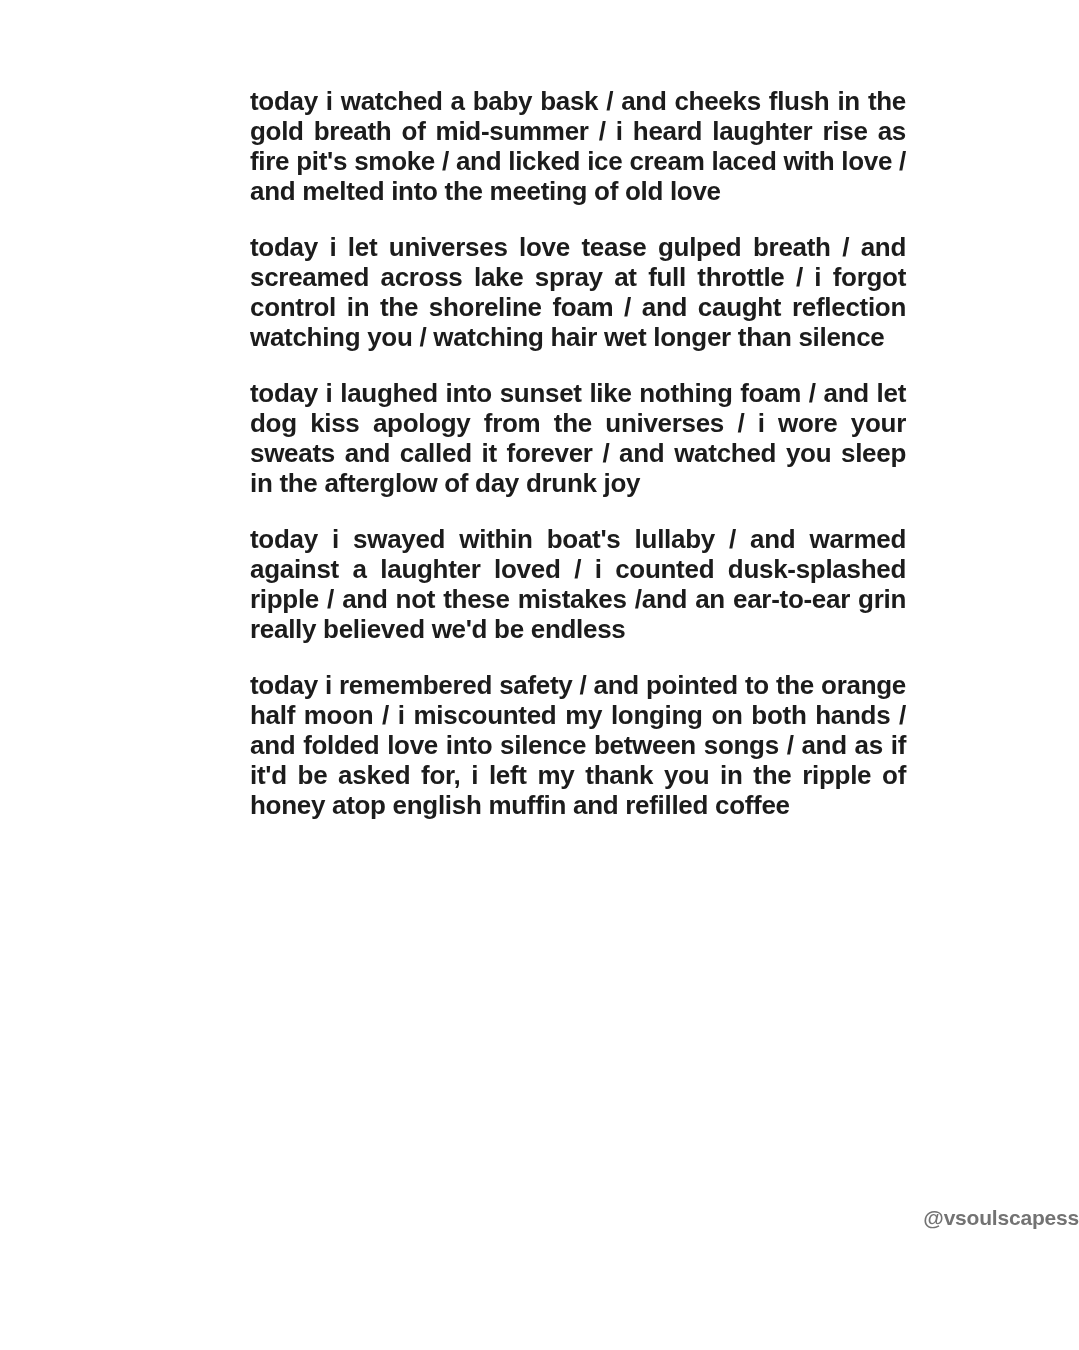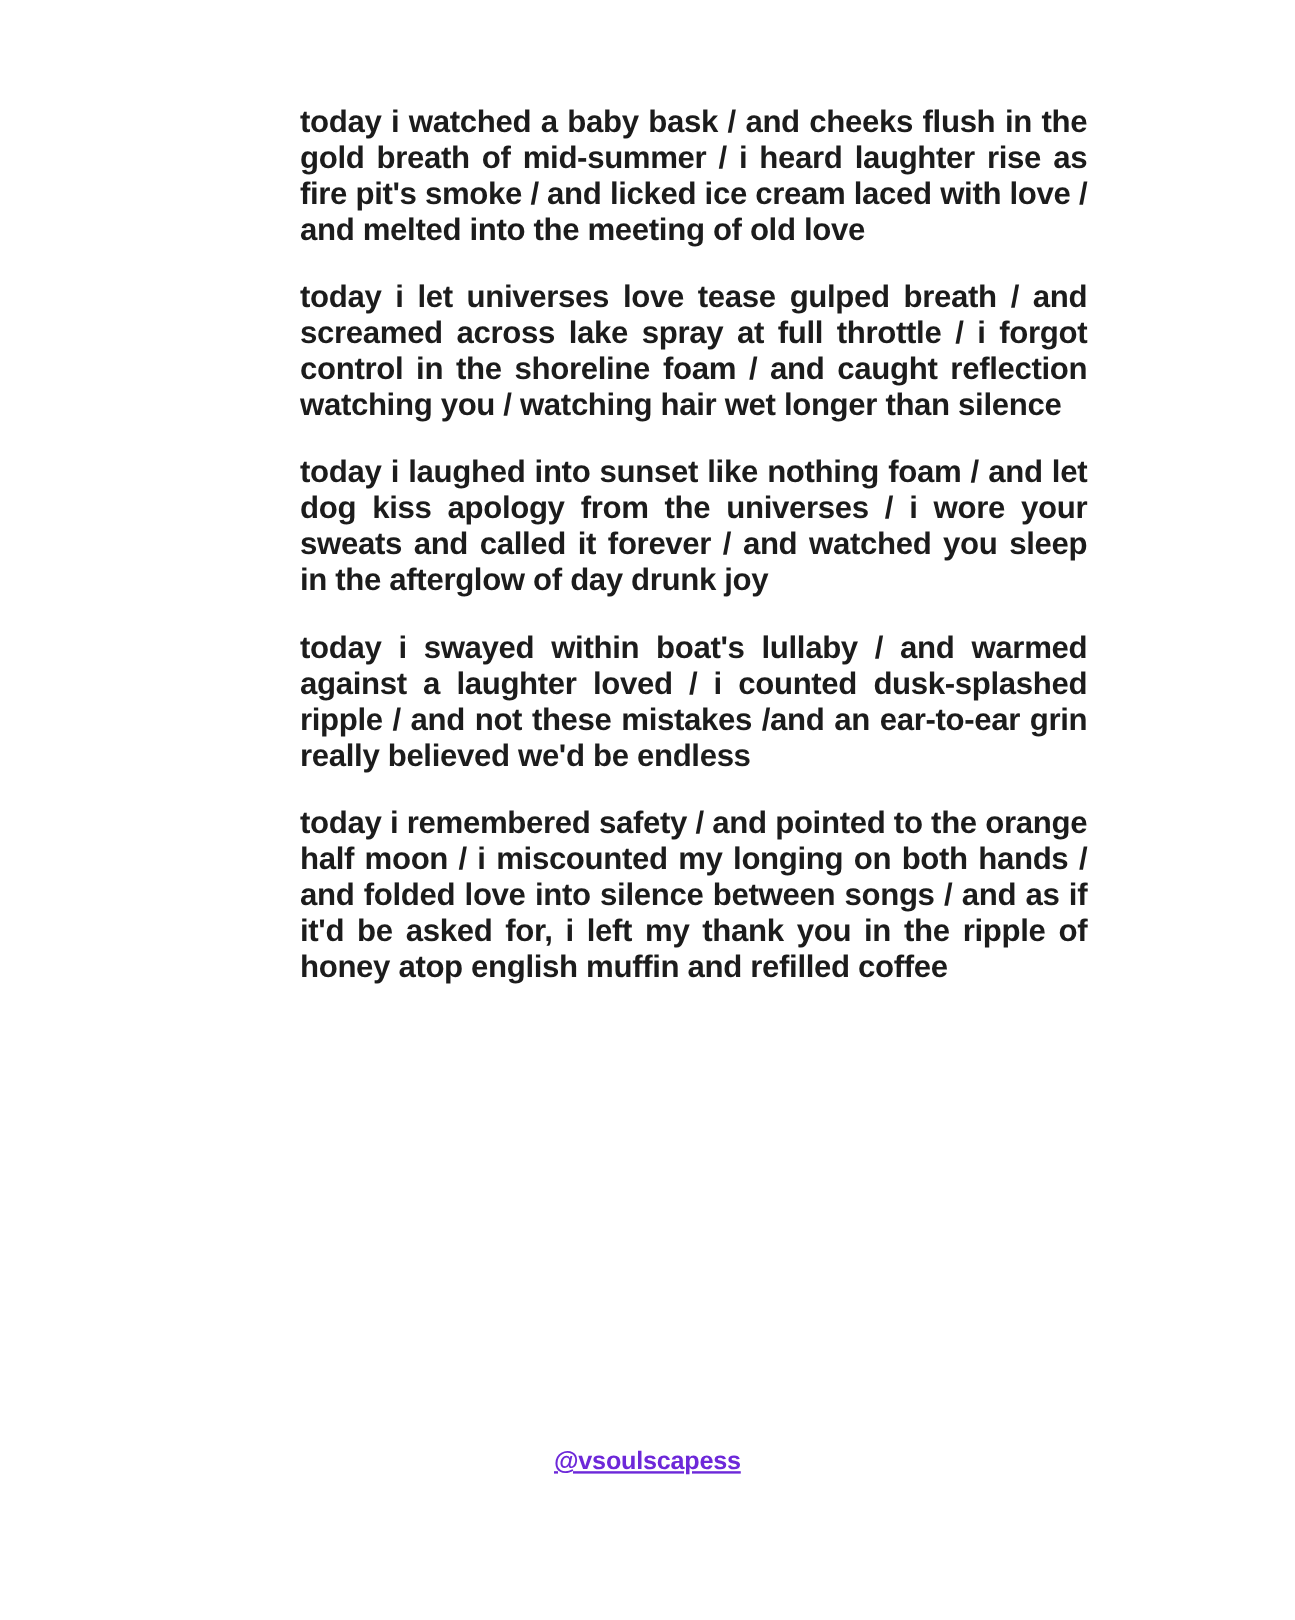--- a/index.html
+++ b/index.html
@@ -30,26 +30,25 @@
       letter-spacing: -0.3px;
       color: #1c1c1c;
       text-align: justify;
       text-justify: inter-word;
     }
     .handle {
       position: absolute;
       left: 0;
       top: 1206px;
       width: 100%;
-      text-align: center;
+      text-align: right;
       font-size: 21px;
       font-weight: 700;
       letter-spacing: -0.2px;
-      color: #6d28d9;
-      text-decoration: underline;
+      color: #737373;
     }
   </style>
 </head>
 <body>
 
 <div class="page">
   <div class="poem">
     <p>today i watched a baby bask / and cheeks flush in the gold breath of mid-summer / i heard laughter rise as fire pit's smoke / and licked ice cream laced with love / and melted into the meeting of old love</p>
     <p>today i let universes love tease gulped breath / and screamed across lake spray at full throttle / i forgot control in the shoreline foam / and caught reflection watching you / watching hair wet longer than silence</p>
     <p>today i laughed into sunset like nothing foam / and let dog kiss apology from the universes / i wore your sweats and called it forever / and watched you sleep in the afterglow of day drunk joy</p>

